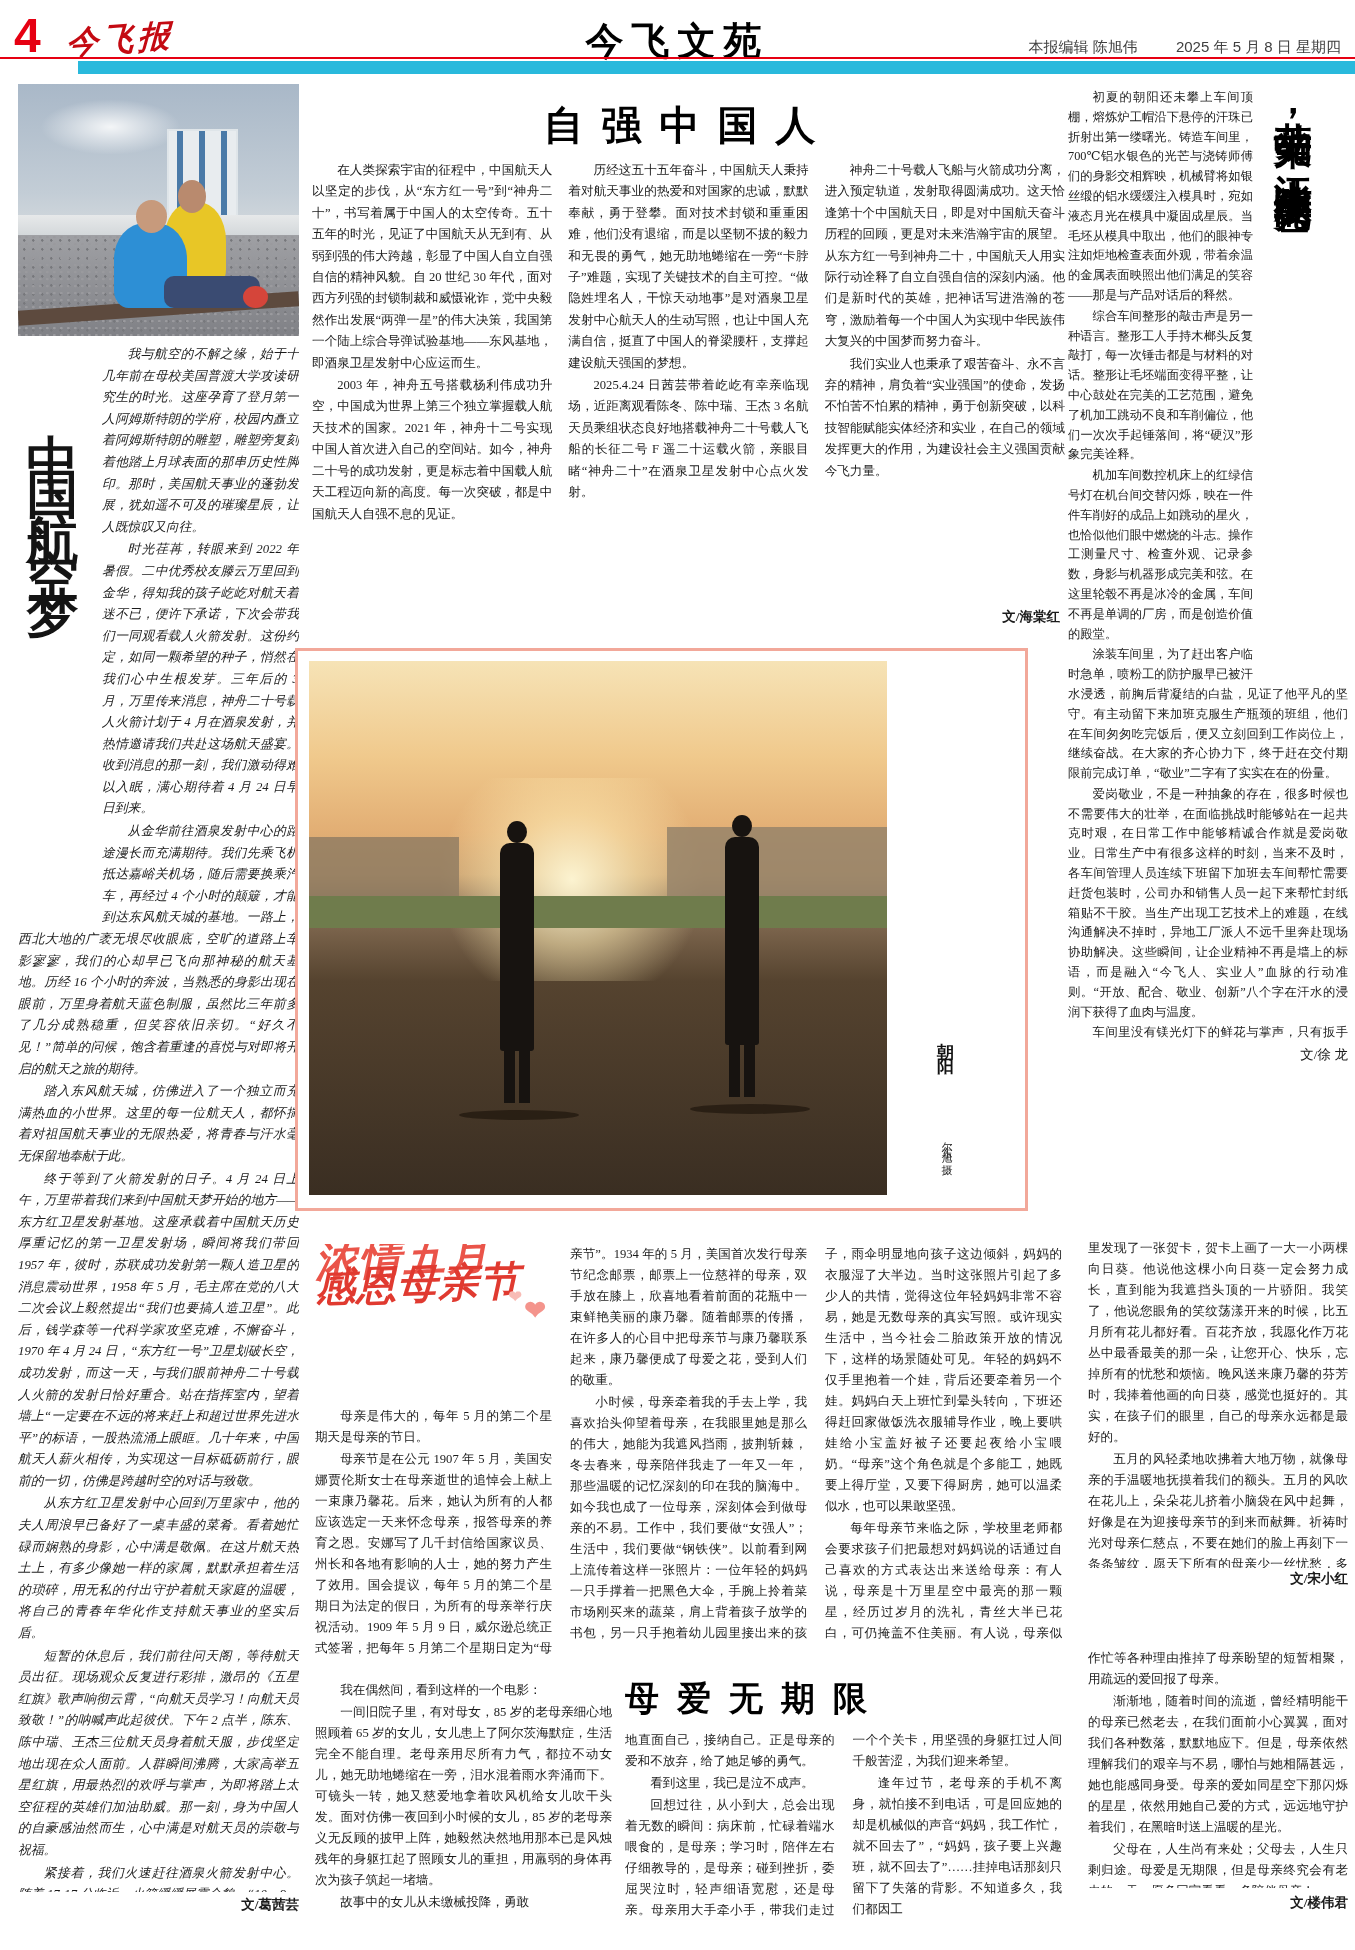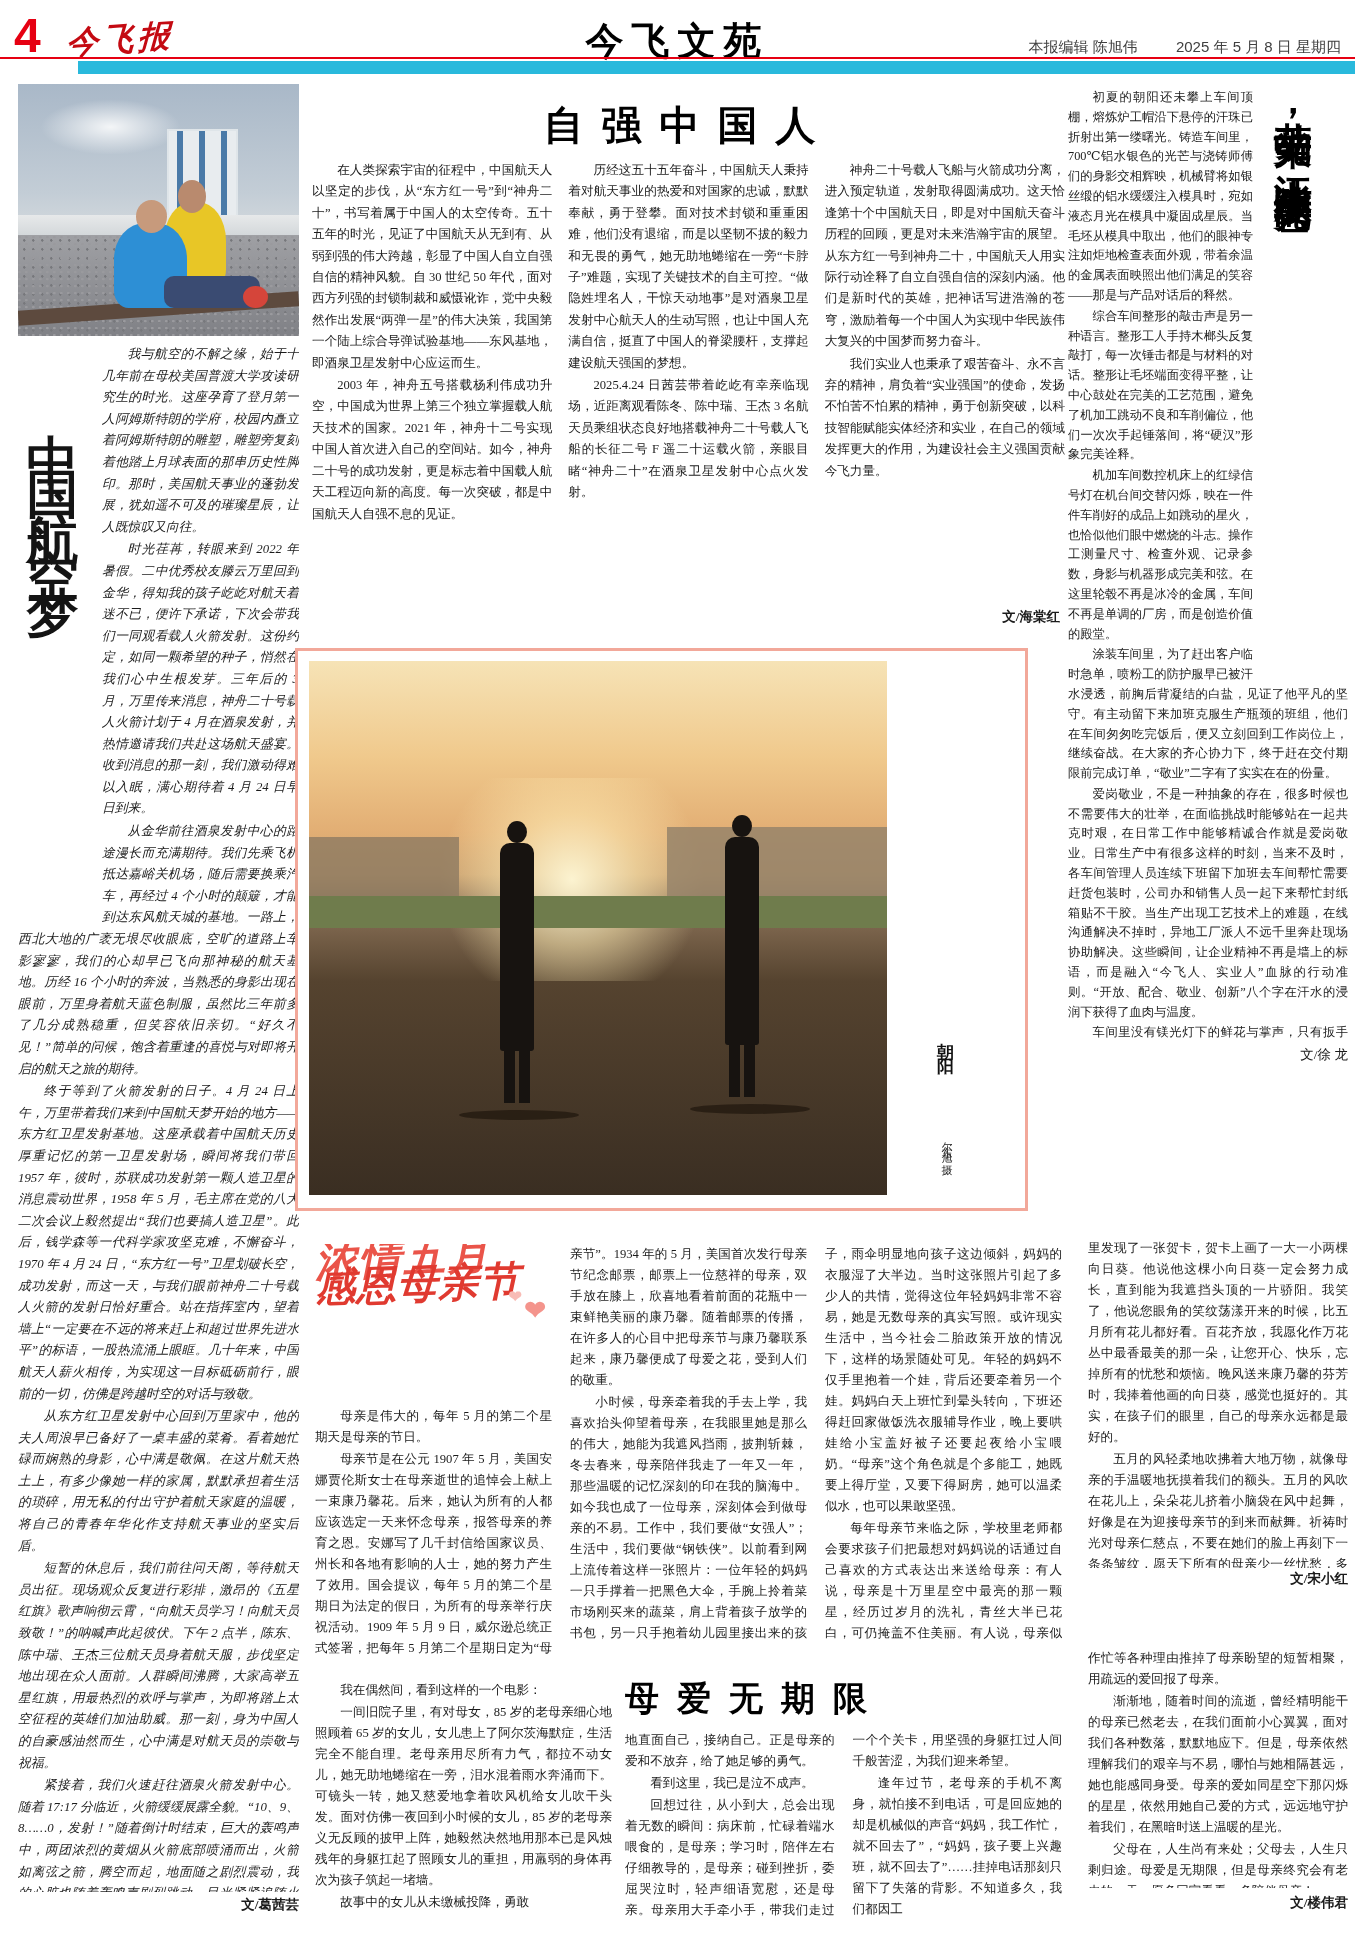--- a/index.html
+++ b/index.html
@@ -140,31 +140,32 @@
   <div class="p1-shoe"></div>
 </div>
 
 <div class="abs aviation-title">中国航空梦</div>
 <div class="abs aviation-flow">
   <div class="aviation-spacer"></div>
   <div>
       <p>我与航空的不解之缘，始于十几年前在母校美国普渡大学攻读研究生的时光。这座孕育了登月第一人阿姆斯特朗的学府，校园内矗立着阿姆斯特朗的雕塑，雕塑旁复刻着他踏上月球表面的那串历史性脚印。那时，美国航天事业的蓬勃发展，犹如遥不可及的璀璨星辰，让人既惊叹又向往。</p>
       <p>时光荏苒，转眼来到 2022 年暑假。二中优秀校友滕云万里回到金华，得知我的孩子屹屹对航天着迷不已，便许下承诺，下次会带我们一同观看载人火箭发射。这份约定，如同一颗希望的种子，悄然在我们心中生根发芽。三年后的 3 月，万里传来消息，神舟二十号载人火箭计划于 4 月在酒泉发射，并热情邀请我们共赴这场航天盛宴。收到消息的那一刻，我们激动得难以入眠，满心期待着 4 月 24 日早日到来。</p>
       <p>从金华前往酒泉发射中心的路途漫长而充满期待。我们先乘飞机抵达嘉峪关机场，随后需要换乘汽车，再经过 4 个小时的颠簸，才能到达东风航天城的基地。一路上，西北大地的广袤无垠尽收眼底，空旷的道路上车影寥寥，我们的心却早已飞向那神秘的航天基地。历经 16 个小时的奔波，当熟悉的身影出现在眼前，万里身着航天蓝色制服，虽然比三年前多了几分成熟稳重，但笑容依旧亲切。“好久不见！”简单的问候，饱含着重逢的喜悦与对即将开启的航天之旅的期待。</p>
+      <p>踏入东风航天城，仿佛进入了一个独立而充满热血的小世界。这里的每一位航天人，都怀揣着对祖国航天事业的无限热爱，将青春与汗水毫无保留地奉献于此。</p>
       <p>终于等到了火箭发射的日子。4 月 24 日上午，万里带着我们来到中国航天梦开始的地方——东方红卫星发射基地。这座承载着中国航天历史厚重记忆的第一卫星发射场，瞬间将我们带回 1957 年，彼时，苏联成功发射第一颗人造卫星的消息震动世界，1958 年 5 月，毛主席在党的八大二次会议上毅然提出“我们也要搞人造卫星”。此后，钱学森等一代科学家攻坚克难，不懈奋斗，1970 年 4 月 24 日，“东方红一号”卫星划破长空，成功发射，而这一天，与我们眼前神舟二十号载人火箭的发射日恰好重合。站在指挥室内，望着墙上“一定要在不远的将来赶上和超过世界先进水平”的标语，一股热流涌上眼眶。几十年来，中国航天人薪火相传，为实现这一目标砥砺前行，眼前的一切，仿佛是跨越时空的对话与致敬。</p>
       <p>从东方红卫星发射中心回到万里家中，他的夫人周浪早已备好了一桌丰盛的菜肴。看着她忙碌而娴熟的身影，心中满是敬佩。在这片航天热土上，有多少像她一样的家属，默默承担着生活的琐碎，用无私的付出守护着航天家庭的温暖，将自己的青春年华化作支持航天事业的坚实后盾。</p>
       <p>短暂的休息后，我们前往问天阁，等待航天员出征。现场观众反复进行彩排，激昂的《五星红旗》歌声响彻云霄，“向航天员学习！向航天员致敬！”的呐喊声此起彼伏。下午 2 点半，陈东、陈中瑞、王杰三位航天员身着航天服，步伐坚定地出现在众人面前。人群瞬间沸腾，大家高举五星红旗，用最热烈的欢呼与掌声，为即将踏上太空征程的英雄们加油助威。那一刻，身为中国人的自豪感油然而生，心中满是对航天员的崇敬与祝福。</p>
       <p>紧接着，我们火速赶往酒泉火箭发射中心。随着 17:17 分临近，火箭缓缓展露全貌。“10、9、8……0，发射！”随着倒计时结束，巨大的轰鸣声中，两团浓烈的黄烟从火箭底部喷涌而出，火箭如离弦之箭，腾空而起，地面随之剧烈震动，我的心脏也随着轰鸣声剧烈跳动，目光紧紧追随火箭升空的轨迹。只见逃逸塔顺利分离，在空中划出一道优美的弧线，宛如一颗坠落的流星，又似一朵绽放的心形云朵，渐渐消失在天际。火箭发射成功的那一刻，激动与震撼交织，久久难以平复。</p>
     </div>
 </div>
 <div class="abs aviation-byline">文/葛茜芸</div>
 
 <div class="abs center-headline sans">自强中国人</div>
 <div class="abs center-cols">
-    <p>在人类探索宇宙的征程中，中国航天人以坚定的步伐，从“东方红一号”到“神舟二十”，书写着属于中国人的太空传奇。五十五年的时光，见证了中国航天从无到有、从弱到强的伟大跨越，彰显了中国人自立自强自信的精神风貌。自 30 世纪 50 年代，面对西方列强的封锁制裁和威慑讹诈，党中央毅然作出发展“两弹一星”的伟大决策，我国第一个陆上综合导弹试验基地——东风基地，即酒泉卫星发射中心应运而生。</p>
+    <p>在人类探索宇宙的征程中，中国航天人以坚定的步伐，从“东方红一号”到“神舟二十”，书写着属于中国人的太空传奇。五十五年的时光，见证了中国航天从无到有、从弱到强的伟大跨越，彰显了中国人自立自强自信的精神风貌。自 20 世纪 30 年代，面对西方列强的封锁制裁和威慑讹诈，党中央毅然作出发展“两弹一星”的伟大决策，我国第一个陆上综合导弹试验基地——东风基地，即酒泉卫星发射中心应运而生。</p>
     <p>2003 年，神舟五号搭载杨利伟成功升空，中国成为世界上第三个独立掌握载人航天技术的国家。2021 年，神舟十二号实现中国人首次进入自己的空间站。如今，神舟二十号的成功发射，更是标志着中国载人航天工程迈向新的高度。每一次突破，都是中国航天人自强不息的见证。</p>
     <p>历经这五十五年奋斗，中国航天人秉持着对航天事业的热爱和对国家的忠诚，默默奉献，勇于登攀。面对技术封锁和重重困难，他们没有退缩，而是以坚韧不拔的毅力和无畏的勇气，她无助地蜷缩在一旁“卡脖子”难题，实现了关键技术的自主可控。“做隐姓埋名人，干惊天动地事”是对酒泉卫星发射中心航天人的生动写照，也让中国人充满自信，挺直了中国人的脊梁腰杆，支撑起建设航天强国的梦想。</p>
     <p>2025.4.24 日茜芸带着屹屹有幸亲临现场，近距离观看陈冬、陈中瑞、王杰 3 名航天员乘组状态良好地搭载神舟二十号载人飞船的长征二号 F 遥二十运载火箭，亲眼目睹“神舟二十”在酒泉卫星发射中心点火发射。</p>
     <p>神舟二十号载人飞船与火箭成功分离，进入预定轨道，发射取得圆满成功。这天恰逢第十个中国航天日，即是对中国航天奋斗历程的回顾，更是对未来浩瀚宇宙的展望。从东方红一号到神舟二十，中国航天人用实际行动诠释了自立自强自信的深刻内涵。他们是新时代的英雄，把神话写进浩瀚的苍穹，激励着每一个中国人为实现中华民族伟大复兴的中国梦而努力奋斗。</p>
     <p>我们实业人也秉承了艰苦奋斗、永不言弃的精神，肩负着“实业强国”的使命，发扬不怕苦不怕累的精神，勇于创新突破，以科技智能赋能实体经济和实业，在自己的领域发挥更大的作用，为建设社会主义强国贡献今飞力量。</p>
   </div>
 <div class="abs center-byline">文/海棠红</div>
 
 <div class="abs photo-box">
   <div class="photo2">

